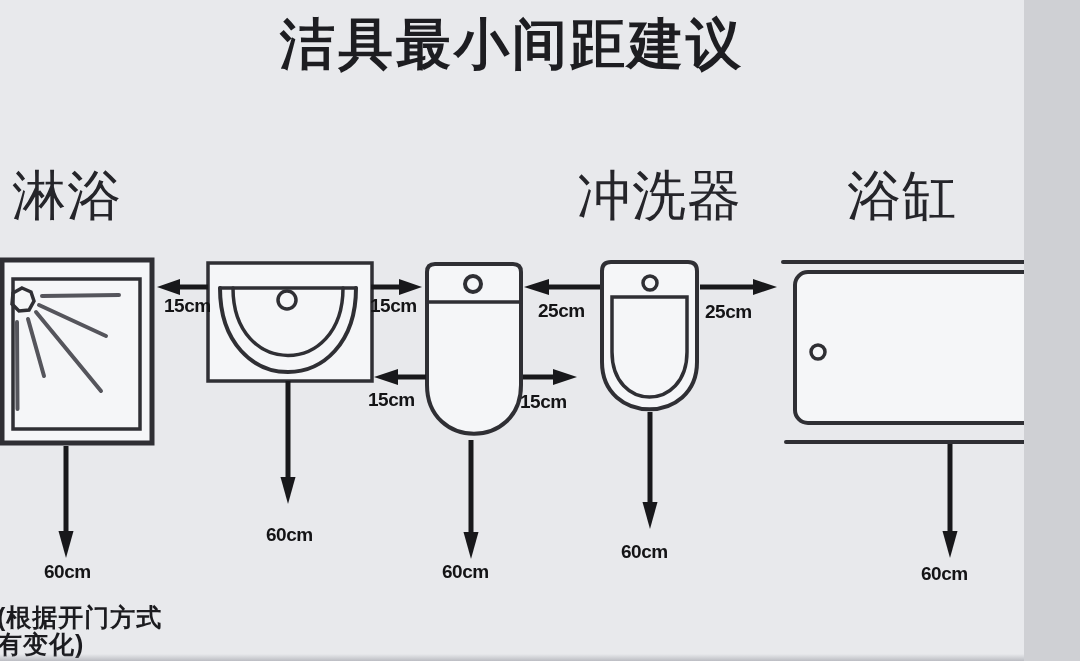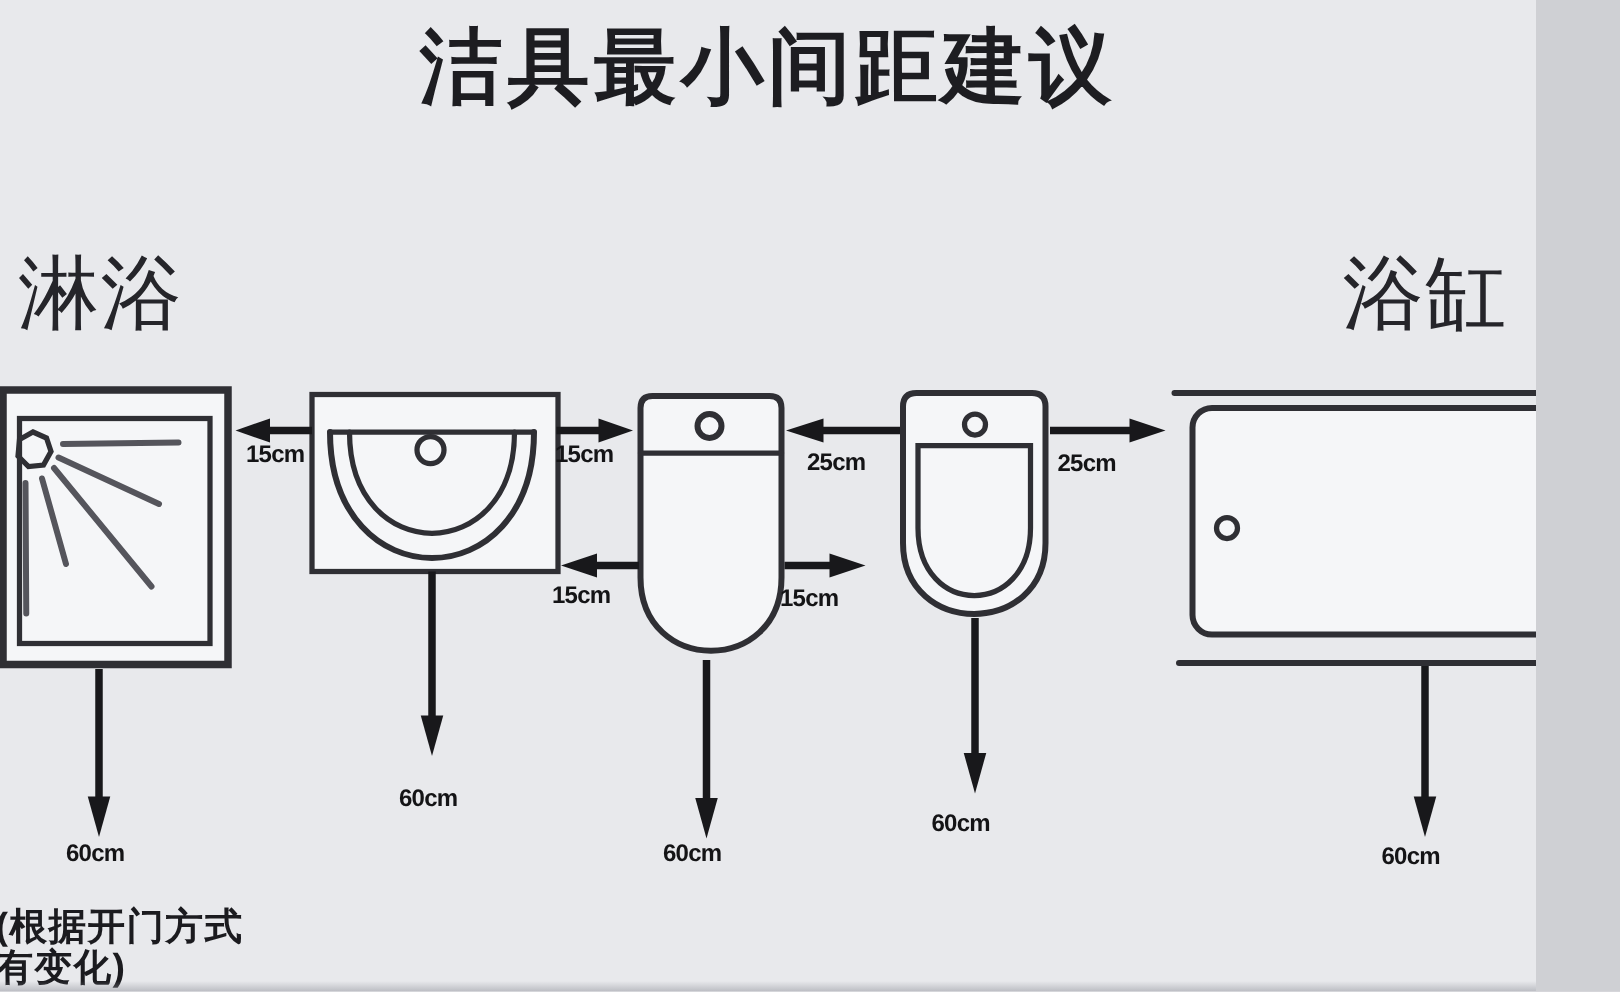--- a/index.html
+++ b/index.html
@@ -19,24 +19,24 @@
   }
   .fixture-name{
     position:absolute;top:160px;
     font-family:"Liberation Serif","DejaVu Serif",serif;
     font-size:54px;font-weight:500;color:#25252a;letter-spacing:1px;white-space:nowrap;
   }
   .fn-shower{left:12px;text-align:right;}
   .fn-basin{left:199px;}
   .fn-toilet{left:407px;}
   .fn-bidet{left:577px;}
-  .fn-tub{left:847px;margin-left:48px;}
+  .fn-tub{left:847px;}
   svg.lineart{position:absolute;left:0;top:0;}
   .dim{
-    position:absolute;font-size:16px;font-weight:700;color:#141416;
+    position:absolute;font-size:19px;font-weight:700;color:#141416;
     letter-spacing:-0.5px;white-space:nowrap;
   }
   .d-shower-basin{left:164px;top:295px;}
   .d-basin-toilet{left:370px;top:295px;}
   .d-toilet-bidet{left:538px;top:300px;}
   .d-bidet-tub{left:705px;top:301px;}
   .d-toilet-left{left:368px;top:389px;}
   .d-toilet-right{left:520px;top:391px;}
   .d-cl-shower{left:44px;top:561px;}
   .d-cl-basin{left:266px;top:524px;}
@@ -51,20 +51,21 @@
   .foot2{top:628px;}
 </style>
 </head>
 <body>
 
 <div class="stage">
 
   <div class="title">洁具最小间距建议</div>
 
   <div class="fixture-name fn-shower">淋浴</div>
+  <div class="fixture-name fn-bidet">冲洗器</div>
   <div class="fixture-name fn-tub">浴缸</div>
 
   <svg class="lineart" width="1080" height="661" viewBox="0 0 1080 661">
 
     <g fill="none" stroke="#2f2f34" stroke-linecap="round">
       <rect x="2" y="260" width="150" height="183" stroke-width="5" fill="#f5f6f8"></rect>
       <rect x="13" y="279" width="127" height="150" stroke-width="3.5"></rect>
       <polygon points="22,288 31,292 34,301 29,310 19,311 12,304 13,293" stroke-width="3.5"></polygon>
       <g stroke="#55555c" stroke-width="4">
         <line x1="42" y1="296" x2="119" y2="295"></line>

